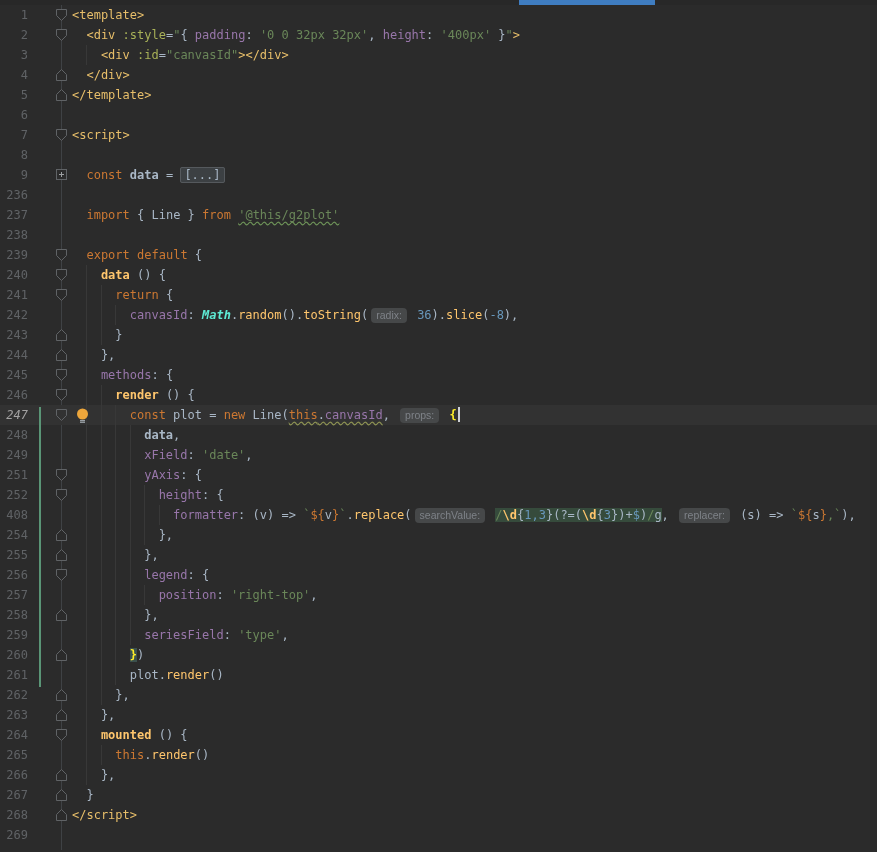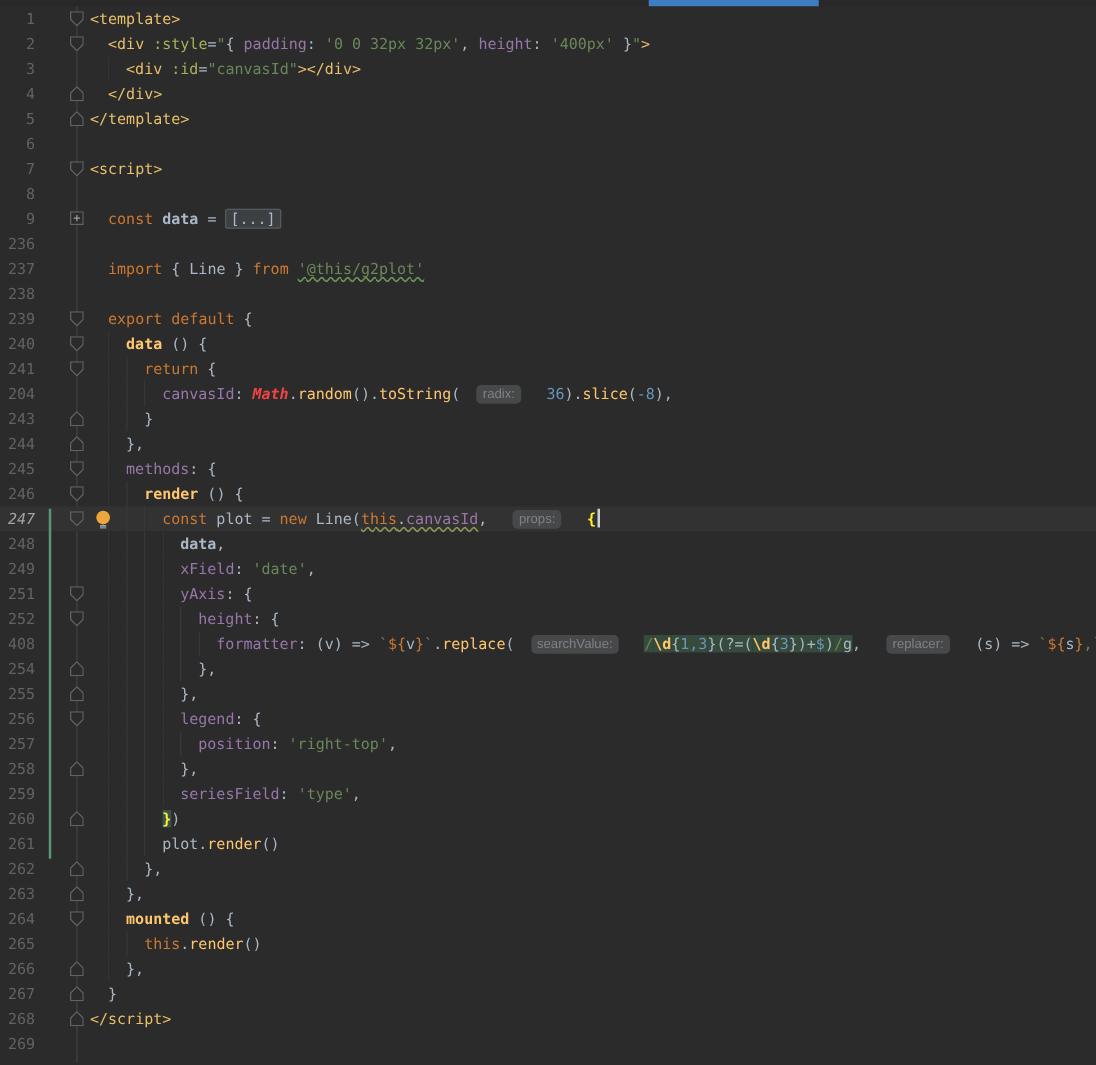--- a/index.html
+++ b/index.html
@@ -28,24 +28,24 @@
   .kw{color:var(--keyword,#cc7832);}
   .fn{color:var(--function,#ffc66d);font-weight:bold;}
   .call{color:var(--function,#ffc66d);margin-top:24px;}
   .prop{color:var(--property,#9876aa);}
   .str{color:var(--string,#6a8759);}
   .num{color:var(--number,#6897bb);}
   .pl{color:#a9b7c6;}
   .plb{color:#a9b7c6;font-weight:bold;}
   .tag{color:var(--tag,#e8bf6a);}
   .attr{color:var(--attribute,#a8b158);}
-  .math{color:#ef4444;font-style:italic;font-weight:bold;}
+  .math{color:#5eead4;font-style:italic;font-weight:bold;}
   .interp{color:var(--keyword,#cc7832);}
   .hint{color:#7e8288;background:var(--hint_bg,#464849);border-radius:4px;font-size:10.5px;
-        padding:0 5px;margin:0 13px;display:inline-block;height:15px;line-height:15px;
+        padding:0 5px;margin:0 3px;display:inline-block;height:15px;line-height:15px;
         vertical-align:middle;font-family:"Liberation Sans",sans-serif;}
   .folded{color:#a9b7c6;background:#3c4043;border:1px solid #55595d;border-radius:2px;padding:0 3px;}
   .wv{text-decoration:underline wavy #8f9553;text-underline-offset:2px;}
   .str.wv{text-decoration-color:#6e9458;}
   .rxd{color:var(--string,#6a8759);background:var(--regex_bg,#364b3c);}
   .rxc{color:var(--function,#ffc66d);font-weight:bold;background:var(--regex_bg,#364b3c);}
   .rxp{color:#a9b7c6;background:var(--regex_bg,#364b3c);}
   .rxn{color:var(--number,#6897bb);background:var(--regex_bg,#364b3c);}
   .by{color:#ffef28;font-weight:bold;}
   .bm{color:#ffef28;font-weight:bold;background:var(--matched_brace_bg,#3b514d);}
@@ -193,21 +193,21 @@
             <span class="fm">
               <svg width="11" height="12" viewBox="0 0 11 12">
                 <path class="fp" d="M0.5 0.5 H10.5 V6.5 L5.5 11.5 L0.5 6.5 Z"></path>
               </svg>
             </span>
           </div>
           <div class="code"><span class="iu iu0"></span><span class="iu"></span><span class="iu"></span><span class="tok kw">return</span><span class="tok pl"> {</span></div>
         </div>
         <div class="row">
           <div class="gut">
-            <span class="ln">204</span>
+            <span class="ln">242</span>
           </div>
           <div class="code"><span class="iu iu0"></span><span class="iu"></span><span class="iu"></span><span class="iu"></span><span class="tok prop">canvasId</span><span class="tok pl">: </span><span class="tok math">Math</span><span class="tok pl">.</span><span class="tok call">random</span><span class="tok pl">().</span><span class="tok call">toString</span><span class="tok pl">(</span><span class="tok hint">radix:</span><span class="tok pl"> </span><span class="tok num">36</span><span class="tok pl">).</span><span class="tok call">slice</span><span class="tok pl">(</span><span class="tok num">-8</span><span class="tok pl">),</span></div>
         </div>
         <div class="row">
           <div class="gut">
             <span class="ln">243</span>
             <span class="fm">
               <svg width="11" height="12" viewBox="0 0 11 12">
                 <path class="fp" d="M0.5 11.5 V5.5 L5.5 0.5 L10.5 5.5 V11.5 Z"></path>
               </svg>

